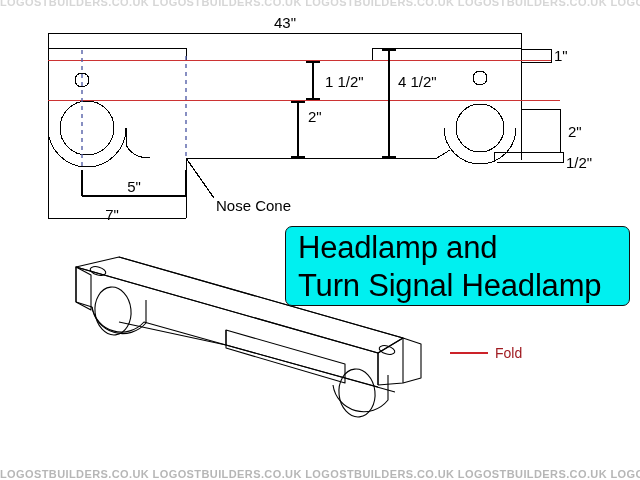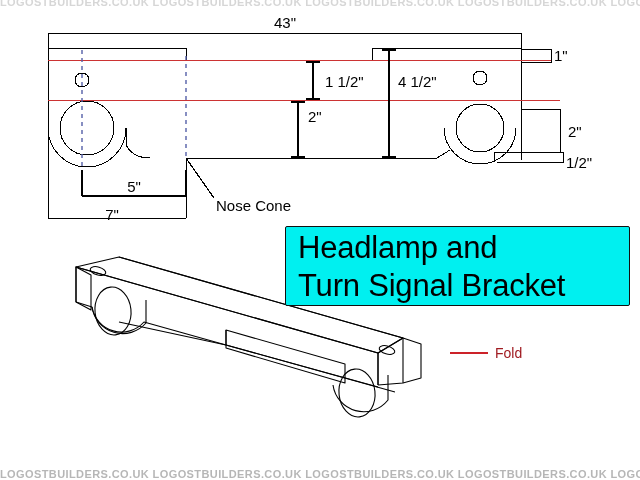--- a/index.html
+++ b/index.html
@@ -51,21 +51,21 @@
 
   
   #title-banner {
     position: absolute;
     left: 285px;
     top: 226px;
     width: 345px;
     height: 80px;
     background: #00f0f0;
     border: 1px solid #111111;
-    border-radius: 2px;
+    border-radius: 7px;
     box-sizing: border-box;
     padding: 2px 10px 0 12px;
   }
   #title-banner .tline {
     font-family: "Liberation Sans", sans-serif;
     font-size: 31px;
     line-height: 38px;
     color: #000000;
     white-space: nowrap;
     letter-spacing: -0.2px;
@@ -292,20 +292,20 @@
         <path d="M 378 385 L 378 353"></path>
       </g>
 
       <path d="M 119 257 L 403 338"></path>
     </g>
 
   </svg>
 
   <div id="title-banner">
     <div class="tline">Headlamp and</div>
-    <div class="tline">Turn Signal Bracket</div>
+    <div class="tline">Turn Signal Headlamp</div>
   </div>
 
   <div class="watermark-strip" id="watermark-bottom">
     <span class="wm-inner">LOGOSTBUILDERS.CO.UK  LOGOSTBUILDERS.CO.UK  LOGOSTBUILDERS.CO.UK  LOGOSTBUILDERS.CO.UK  LOGOSTBUILDERS.CO.UK  LOGOSTBUILDERS.CO.UK  LOGOSTBUIL</span>
   </div>
 
 </div>
 
 </body></html>

